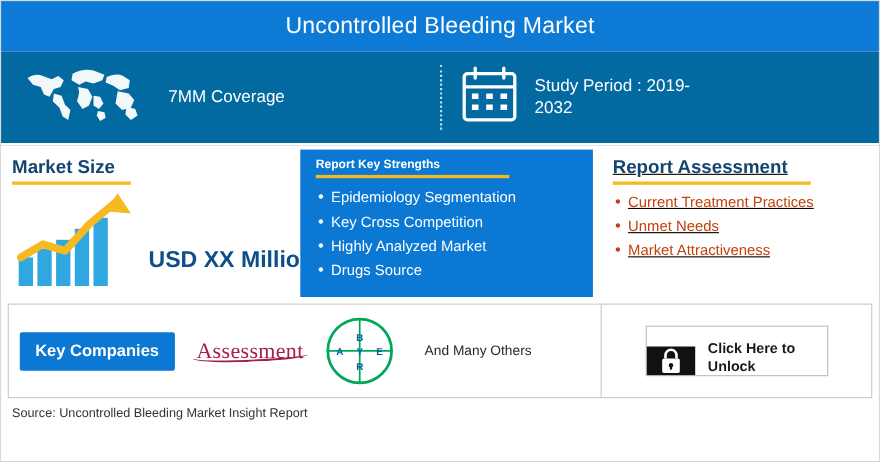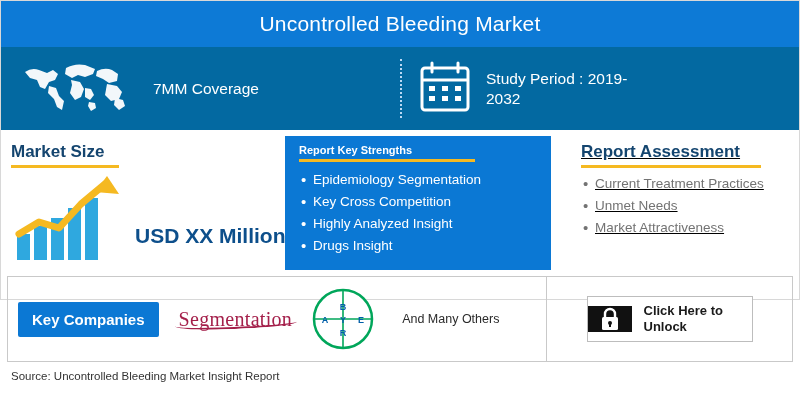--- a/index.html
+++ b/index.html
@@ -4,21 +4,21 @@
 <style>
   * { box-sizing: border-box; margin: 0; padding: 0; }
   html, body {
     width: 800px; height: 420px;
     font-family: "Liberation Sans", sans-serif;
     background: #ffffff;
     overflow: hidden;
   }
   .page {
     position: relative;
-    width: 800px; height: 300px;
+    width: 800px; height: 420px;
     background: #ffffff;
     border: 1px solid #d8d8d8;
   }
 
   
   .title-bar {
     height: 46px;
     background: #0d7ad6;
     display: flex;
     align-items: center;
@@ -59,21 +59,21 @@
     font-size: 15.5px;
     line-height: 1.25;
     max-width: 160px;
   }
   .icon-box { flex: 0 0 auto; display: block; }
 
   
   .mid {
     height: 138px;
     display: flex;
-    gap: 18px;
+    gap: 6px;
     padding: 4px 0 0 0;
   }
   .panel { position: relative; }
 
   .panel-market {
     width: 266px;
     background: #ffffff;
     padding: 6px 10px 0 10px;
   }
   .panel-market h2 {
@@ -143,21 +143,21 @@
   }
   .rule-gold-3 {
     width: 180px; height: 3px;
     background: #f5b921;
     margin-bottom: 5px;
   }
   .panel-assessment ul { list-style: none; }
   .panel-assessment li {
     font-size: 13.5px;
     line-height: 1.62;
-    color: #737373;
+    color: #c2410c;
     position: relative;
     padding-left: 14px;
   }
   .panel-assessment li::before {
     content: "•";
     position: absolute; left: 2px; top: -1px;
     font-size: 15px;
   }
 
   
@@ -211,21 +211,21 @@
   }
   .companies-right {
     width: 246px;
     border-left: 1px solid #c9c9c9;
     display: flex;
     align-items: center;
     justify-content: center;
   }
   .unlock-btn {
     display: flex;
-    align-items: center;
+    align-items: flex-end;
     border: 1px solid #bdbdbd;
     background: #ffffff;
     cursor: pointer;
     height: 46px;
   }
   .unlock-lock {
     width: 44px;
     background: #111111;
     display: flex;
     align-items: center;
@@ -323,42 +323,42 @@
         <span class="usd-text">USD XX Million</span>
       </div>
     </div>
 
     <div class="panel panel-strengths">
       <h2>Report Key Strengths</h2>
       <div class="rule-gold-2"></div>
       <ul>
         <li>Epidemiology Segmentation</li>
         <li>Key Cross Competition</li>
-        <li>Highly Analyzed Insight</li>
-        <li>Drugs Insight</li>
+        <li>Highly Analyzed Market</li>
+        <li>Drugs Source</li>
       </ul>
     </div>
 
     <div class="panel panel-assessment">
       <h2>Report Assessment</h2>
       <div class="rule-gold-3"></div>
       <ul>
         <li>Current Treatment Practices</li>
         <li>Unmet Needs</li>
         <li>Market Attractiveness</li>
       </ul>
     </div>
   </div>
 
   <div class="companies">
     <div class="companies-left">
       <div class="key-companies-badge">Key Companies</div>
 
       <div class="logo-haemo">
-        <span>Segmentation</span>
+        <span>Assessment</span>
         <span class="swoosh"></span>
       </div>
 
       <div class="bayer">
         <svg width="62" height="62" viewBox="0 0 62 62" aria-hidden="true">
           <circle cx="31" cy="31" r="29" fill="#ffffff" stroke="#00a65a" stroke-width="2.5"></circle>
           <line x1="31" y1="2" x2="31" y2="60" stroke="#00a65a" stroke-width="1.6"></line>
           <line x1="2" y1="31" x2="60" y2="31" stroke="#00a65a" stroke-width="1.6"></line>
           <text x="31" y="22" text-anchor="middle" font-family="Liberation Sans, sans-serif" font-size="9" font-weight="bold" fill="#005ea8">B</text>
           <text x="13" y="35" text-anchor="middle" font-family="Liberation Sans, sans-serif" font-size="9" font-weight="bold" fill="#005ea8">A</text>

